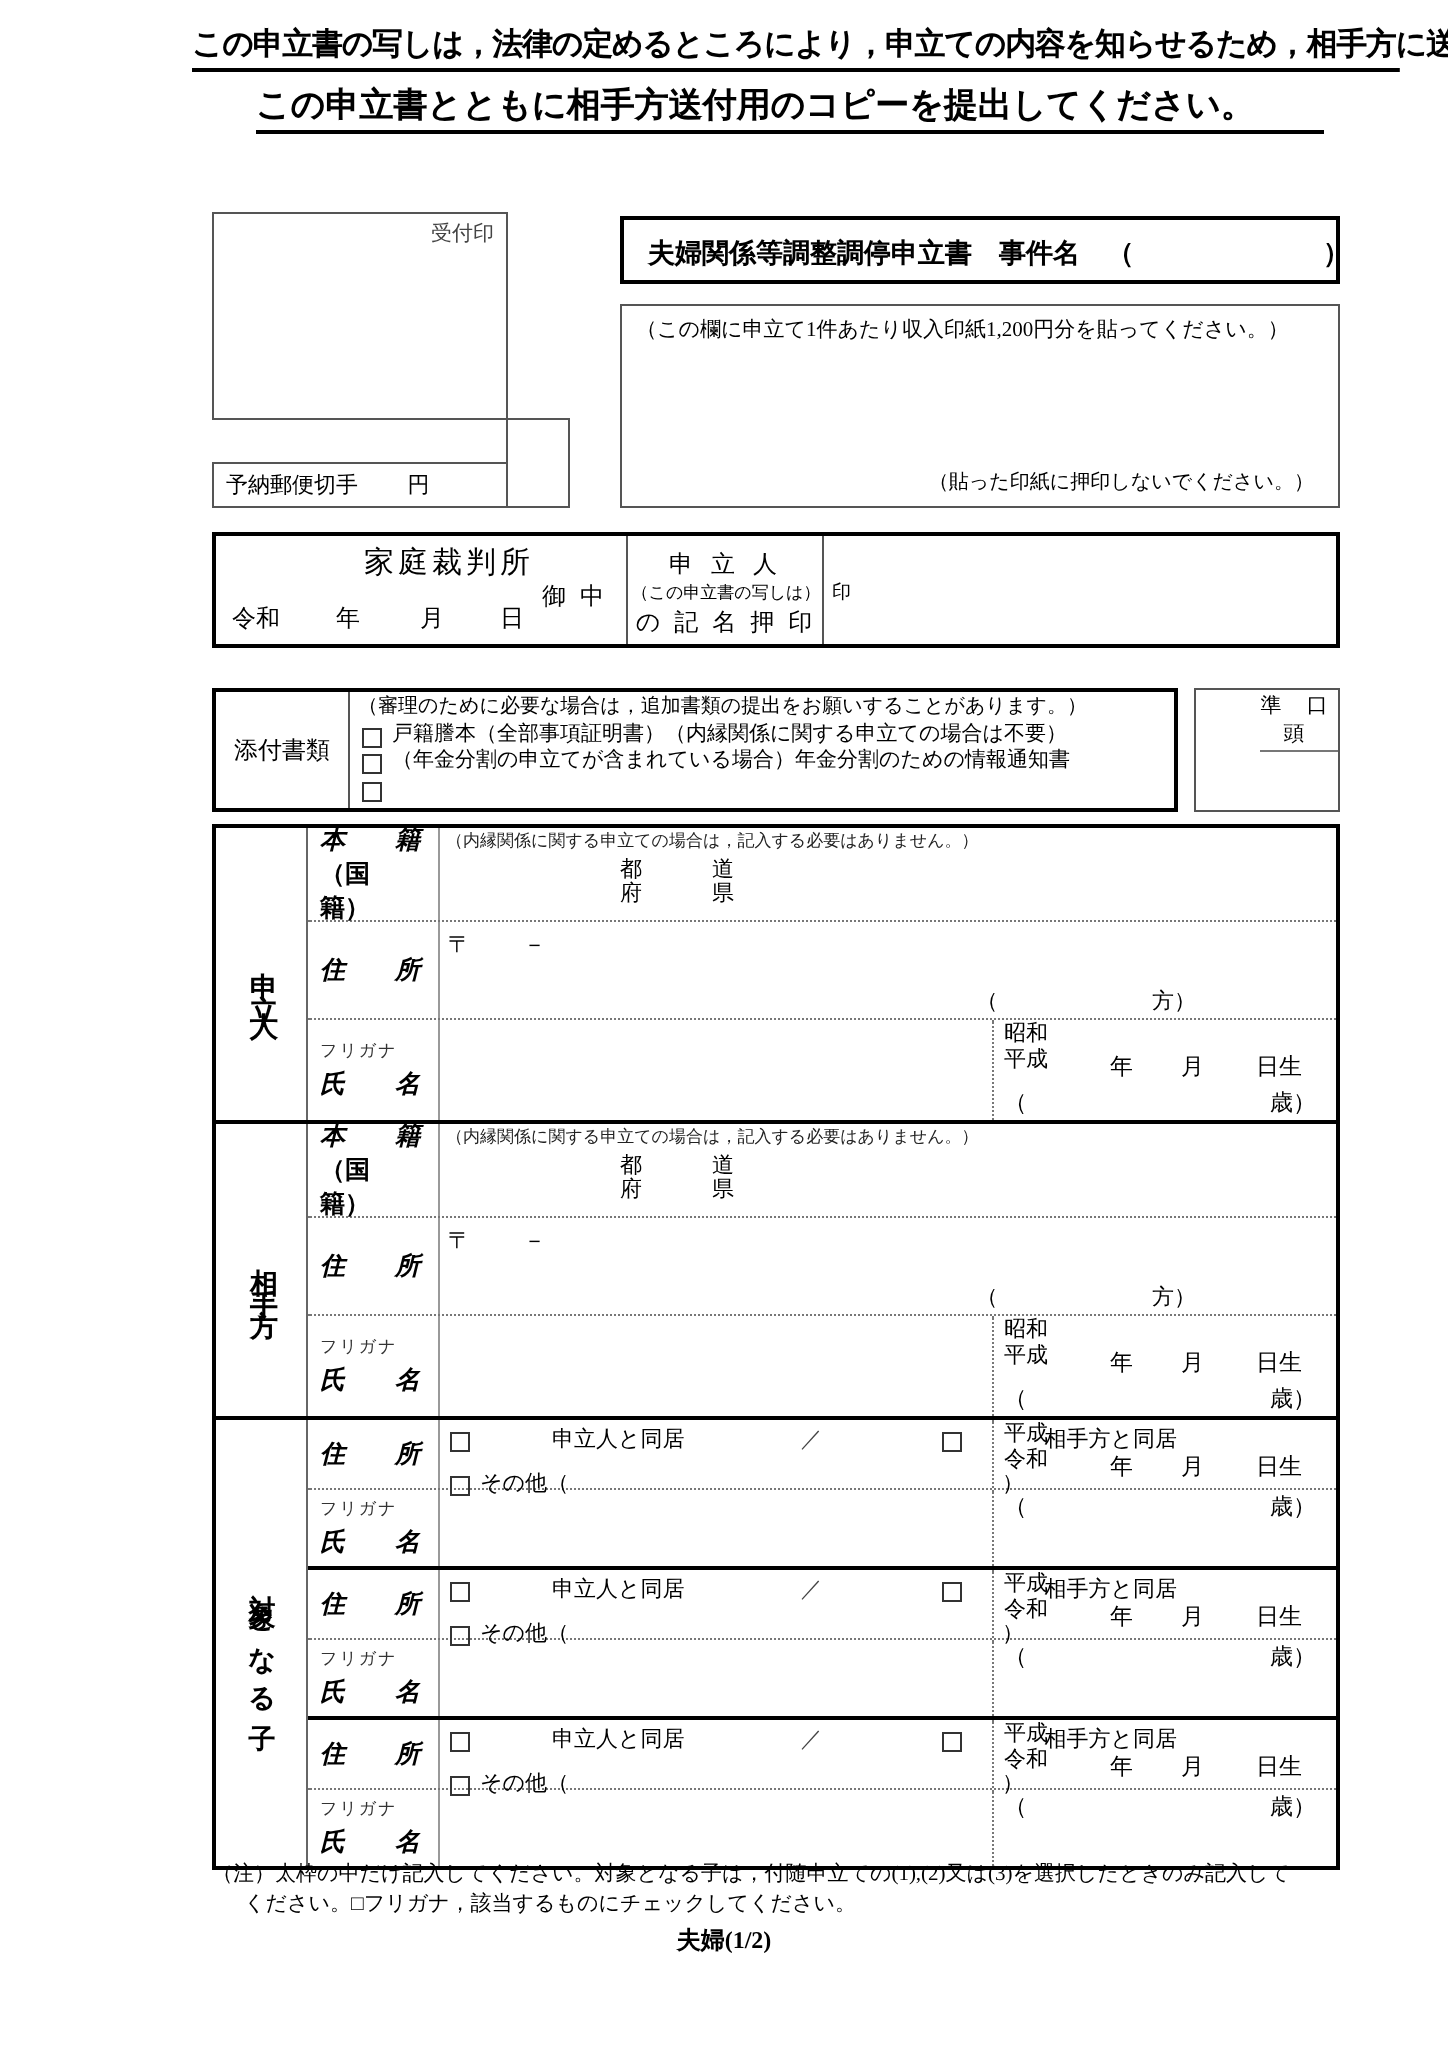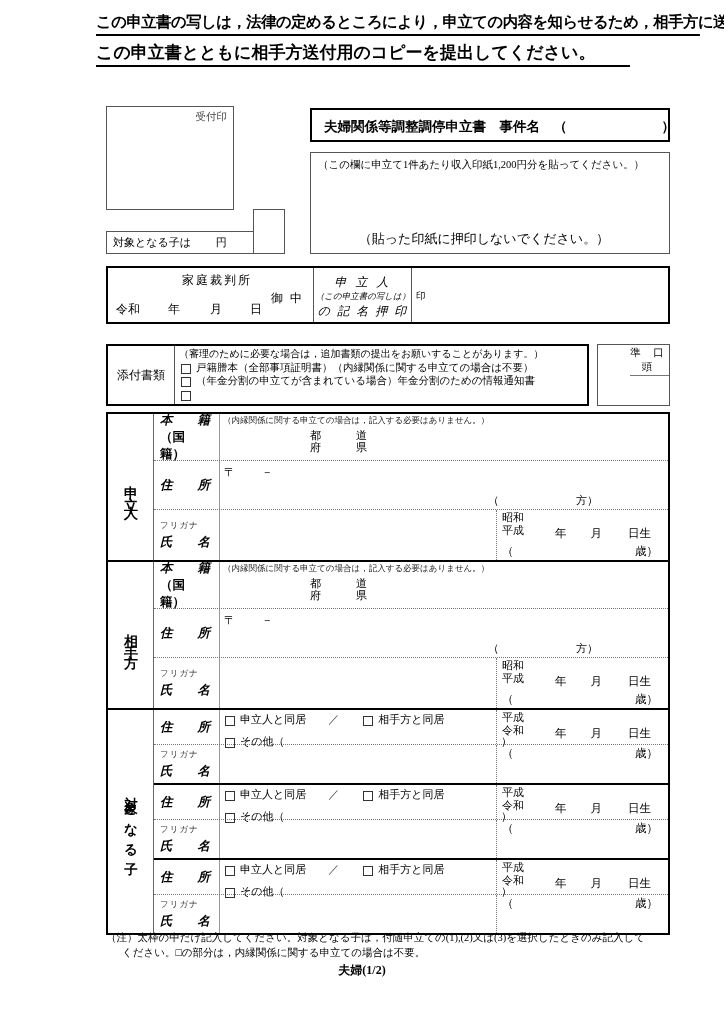--- a/index.html
+++ b/index.html
@@ -38,30 +38,31 @@
   .header-line.l1 {
     font-size: 15.5px;
     transform: scaleX(0.99);
     transform-origin: left center;
     margin-bottom: 5px;
   }
   .header-line.l2 {
     font-size: 17px;
     width: 534px;
     letter-spacing: 0px;
+    margin-left: 32px;
   }
 
   
   .box { position: absolute; box-sizing: border-box; }
   .thin { border: 1px solid #555; }
   .thick { border: 2px solid #000; }
 
   
   #receipt-box {
-    left: 106px; top: 106px; width: 128px; height: 104px;
+    left: 106px; top: 106px; width: 148px; height: 104px;
   }
   #receipt-label {
     position: absolute; right: 6px; top: 3px;
     font-size: 10.5px; color: #444;
   }
   #fee-stamp-row {
     left: 106px; top: 209px; width: 148px; height: 23px;
   }
   #postage-row {
     left: 106px; top: 231px; width: 148px; height: 23px;
@@ -87,49 +88,49 @@
   
   #stamp-paste-box {
     left: 310px; top: 152px; width: 360px; height: 102px;
   }
   #stamp-paste-note {
     position: absolute; left: 7px; top: 5px;
     font-size: 10.5px; white-space: nowrap;
   }
   #stamp-paste-warning {
     position: absolute; left: 0; right: 12px; bottom: 5px;
-    font-size: 13px; text-align: center; white-space: nowrap;
+    font-size: 10px; text-align: right; white-space: nowrap;
   }
 
   
   #court-box {
     left: 106px; top: 266px; width: 564px; height: 58px;
   }
   #court-col-left {
     position: absolute; left: 0; top: 0; width: 205px; height: 100%;
   }
   #court-name {
     position: absolute; left: 74px; top: 4px;
-    font-size: 12px; letter-spacing: 2px; white-space: nowrap; font-family: Liberation Serif, serif;
+    font-size: 15px; letter-spacing: 2px; white-space: nowrap; font-family: Liberation Serif, serif;
   }
   #court-onchu {
     position: absolute; right: 9px; top: 22px;
     font-size: 12px; letter-spacing: 2px; white-space: nowrap;
   }
   #court-date {
     position: absolute; left: 8px; bottom: 4px;
     font-size: 12px; white-space: nowrap;
   }
   #court-date span { display: inline-block; }
   .dsp1 { width: 52px; }
   .dsp2 { width: 42px; }
   .dsp3 { width: 40px; }
   #court-col-mid {
     position: absolute; left: 205px; top: 0; width: 98px; height: 100%;
-    border-left: 1px solid #555; text-align: center; font-style: italic;
+    border-left: 1px solid #555; text-align: center;
   }
   #applicant-seal-1 {
     position: absolute; left: 0; right: 0; top: 6px;
     font-size: 12px; letter-spacing: 3px;
   }
   #applicant-seal-2 {
     position: absolute; left: 0; right: 0; top: 23px;
     font-size: 8.5px; letter-spacing: 0px;
   }
   #applicant-seal-3 {
@@ -246,21 +247,21 @@
     position: absolute; left: 5px; right: 10px; bottom: 1px;
     font-size: 11.5px;
   }
   .age .cl { float: right; }
 
   
   .child-addr { position: relative; height: 34px; }
   .child-line1 {
     position: absolute; left: 3px; top: 2px;
     font-size: 11px; white-space: nowrap;
-    display: flex; align-items: center;
+    display: flex; align-items: center; gap: 36px;
   }
   .child-line1 .slash { margin: 0 22px; color: #444; }
   .child-line2 {
     position: absolute; left: 3px; top: 24px;
     font-size: 11px; white-space: nowrap;
     display: flex; align-items: center;
   }
   .child-line2 .paren-close {
     position: absolute; left: 278px; top: 0;
   }
@@ -286,21 +287,21 @@
     <div class="header-line l2">この申立書とともに相手方送付用のコピーを提出してください。</div>
   </div>
 
   <div class="box thin" id="receipt-box">
     <div id="receipt-label">受付印</div>
   </div>
 
 
   <div class="box thin" id="postage-row">
     <div class="fee-row-inner">
-      <span>対象となる子は</span>
+      <span>予納郵便切手</span>
       <span class="fee-yen">円</span>
     </div>
   </div>
 
   <div class="box thin" id="side-blank-box"></div>
 
   <div class="box thick" id="title-box">
     <div id="title-text">夫婦関係等調整調停申立書　事件名　（　　　　　　　）</div>
   </div>
 
@@ -599,17 +600,17 @@
           </div>
 
         </div>
       </div>
     </div>
 
   </div>
 
   <div id="footnote">
     <div class="l1">（注）太枠の中だけ記入してください。対象となる子は，付随申立ての(1),(2)又は(3)を選択したときのみ記入して</div>
-    <div class="l2">ください。□の部分は，内縁関係に関する申立ての場合は不要。</div>
+    <div class="l2">ください。□フリガナ，該当するものにチェックしてください。</div>
   </div>
   <div id="page-mark">夫婦(1/2)</div>
 
 </div>
 
 </body></html>

